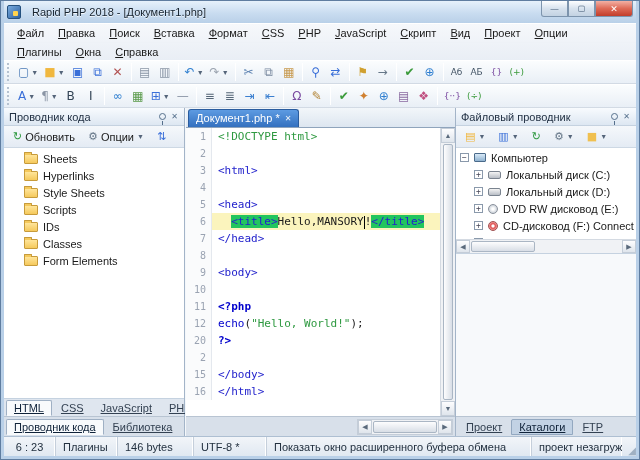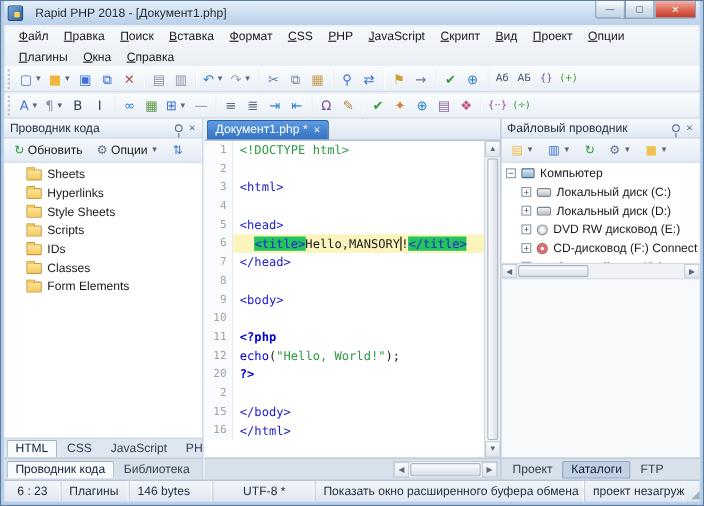--- a/index.html
+++ b/index.html
@@ -80,21 +80,21 @@
                  background:radial-gradient(circle,#fff 18%,#e05050 40%,#f3b0b0 80%); }
   .expander { width:9px; height:9px; border:1px solid #8a99ab; background:#fff; flex:0 0 auto;
               font:8px/7px "DejaVu Sans Mono", monospace; text-align:center; color:#445; margin-right:3px; }
 
   
   .langtabs { height:18px; flex:0 0 auto; display:flex; align-items:stretch; gap:1px; padding:1px 2px 0;
               background:#dfe6ef; border-top:1px solid #c5d2e0; }
   .footer-tabs { height:20px; flex:0 0 auto; display:flex; align-items:stretch; gap:1px; padding:2px 2px 1px;
               background:#d8e0ea; border-top:1px solid #b8c4d2; }
   .ftab { padding:1px 7px; display:flex; align-items:center; color:#334152; border:1px solid transparent;
-          border-radius:2px 2px 0 0; white-space:nowrap; }
+          border-radius:2px 2px 0 0; white-space:nowrap;text-decoration:underline; }
   .ftab.active { background:#f8fafc; border-color:#9fb0c4; border-bottom-color:#f8fafc; color:#10233a; }
   .ftab.pressed { background:#c2d2e4; border-color:#93a8c0; color:#10233a; }
 
   
   .panel.center { flex:1; min-width:0; border-left:1px solid #f4f7fa; }
   .doc-tabbar { height:20px; flex:0 0 auto; display:flex; align-items:flex-end; padding:0 0 0 2px;
                 background:linear-gradient(#f2f6fa,#dde6f0); border-bottom:1px solid #8fa4bc; }
   .doc-tab { display:flex; align-items:center; gap:5px; padding:2px 7px 3px; border-radius:3px 3px 0 0;
              background:linear-gradient(#5d9be2,#3370bf); color:#fff; border:1px solid #2a5c9e; border-bottom:none; }
   .doc-tab .tab-close { font-size:8px; color:#fff; opacity:.9; }
@@ -140,21 +140,21 @@
   .panel-fill { flex:1; background:#f7f9fb; }
 
   
   .statusbar { height:20px; flex:0 0 auto; display:flex; align-items:stretch;
                background:linear-gradient(#f2f5f9,#e0e8f1); border-top:1px solid #aebfd2; }
   .sseg { display:flex; align-items:center; padding:0 7px; border-right:1px solid #c5cfdb;
           box-shadow:inset -1px 0 0 #fff; white-space:nowrap; overflow:hidden; color:#22303f; }
   .sseg.cursor { width:52px; justify-content:center; }
   .sseg.modified { width:62px; }
   .sseg.size { width:76px; }
-  .sseg.encoding { width:73px;margin-left:20px; }
+  .sseg.encoding { width:73px; }
   .sseg.message { flex:1; }
   .sseg.project { width:90px; border-right:none; }
   .resize-grip { width:14px; display:flex; align-items:flex-end; justify-content:flex-end;
                  color:#9fb0c2; font-size:10px; line-height:10px; }
 </style>
 </head>
 <body>
 
 <div class="window">
 

